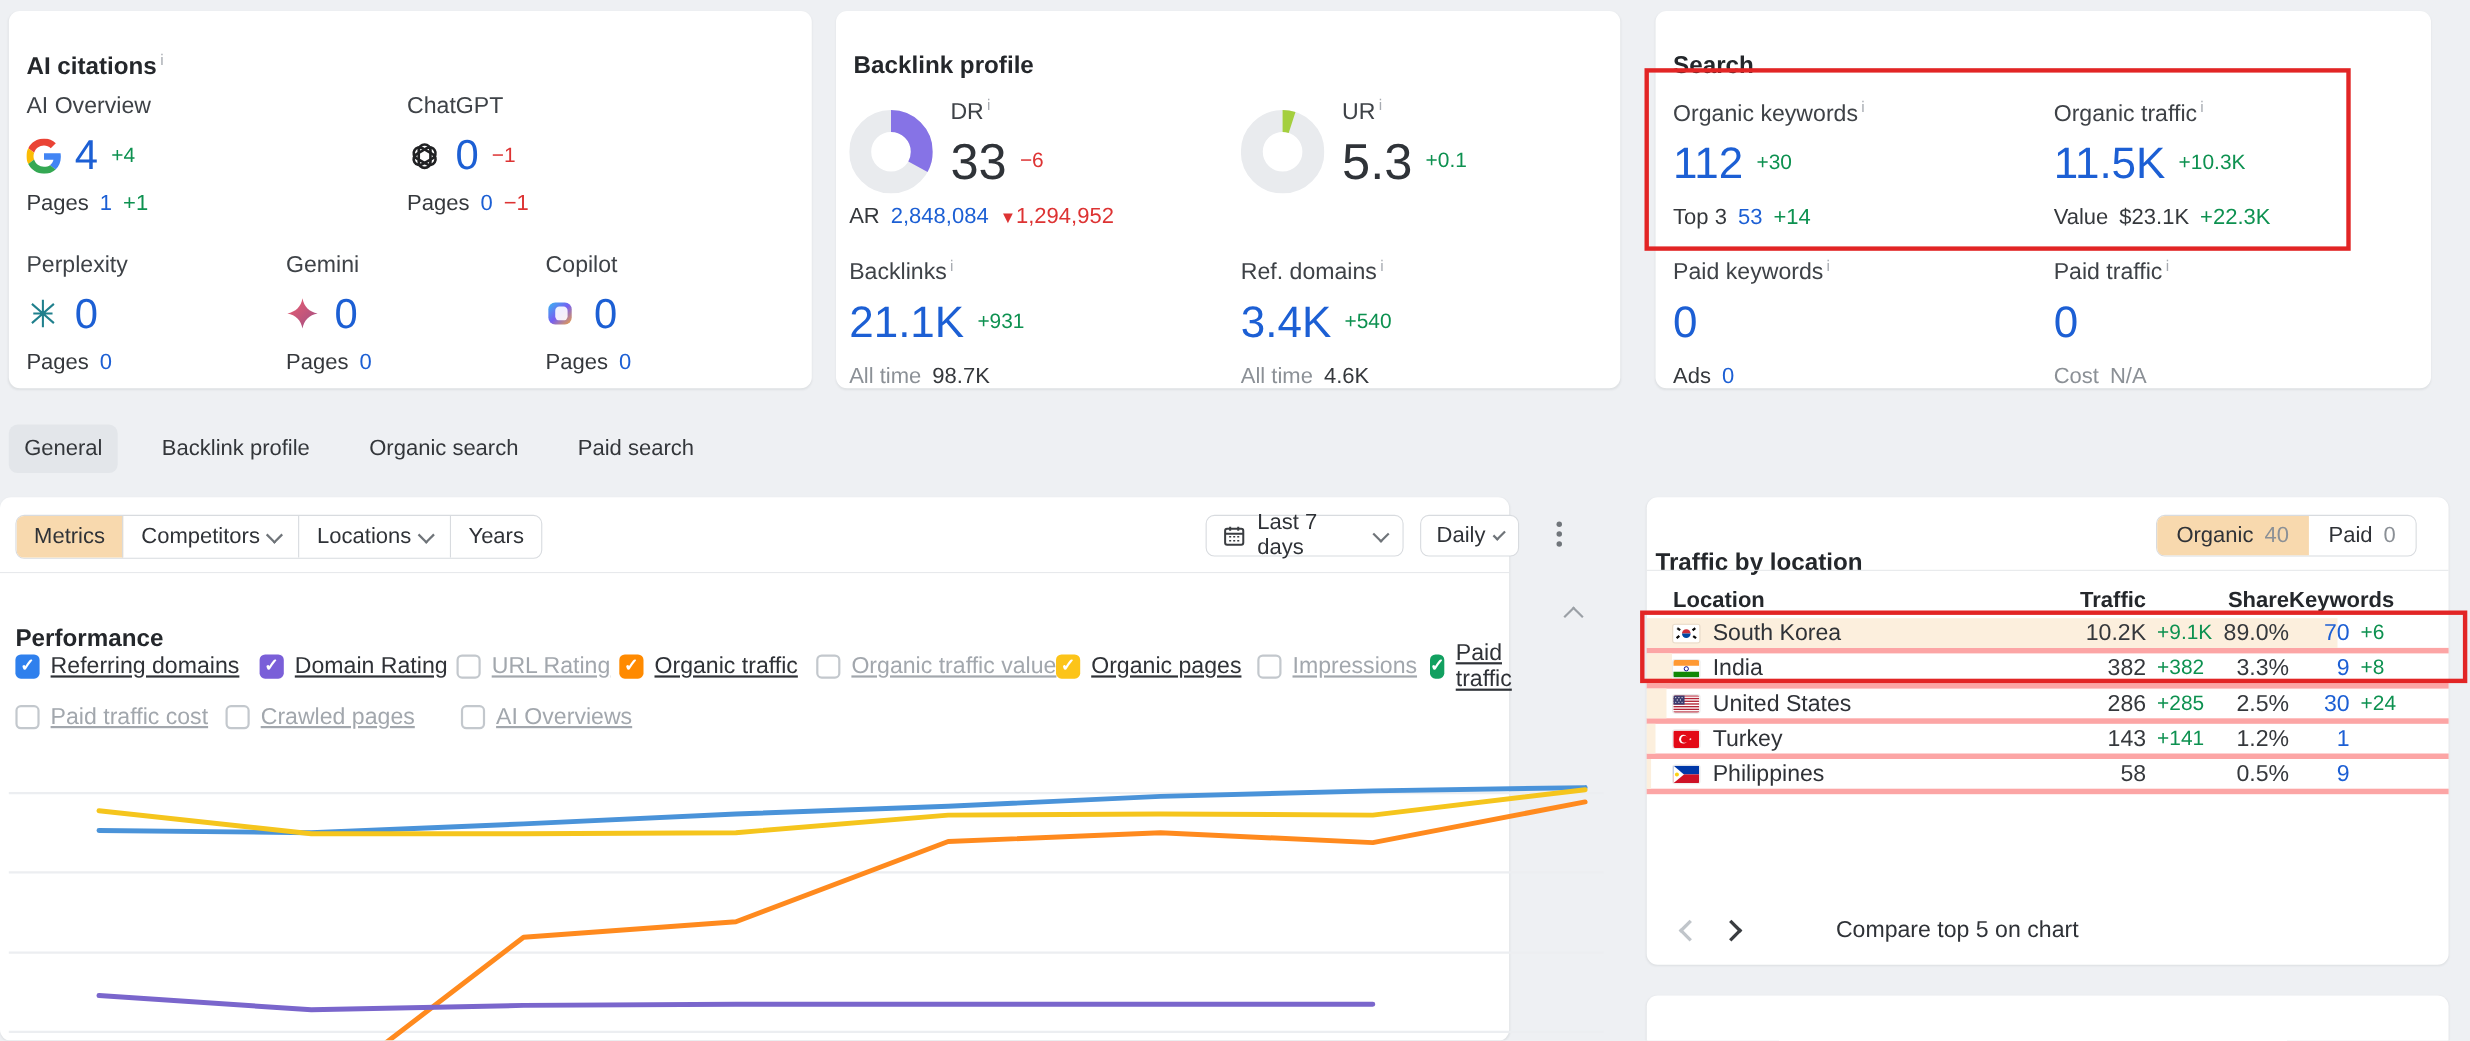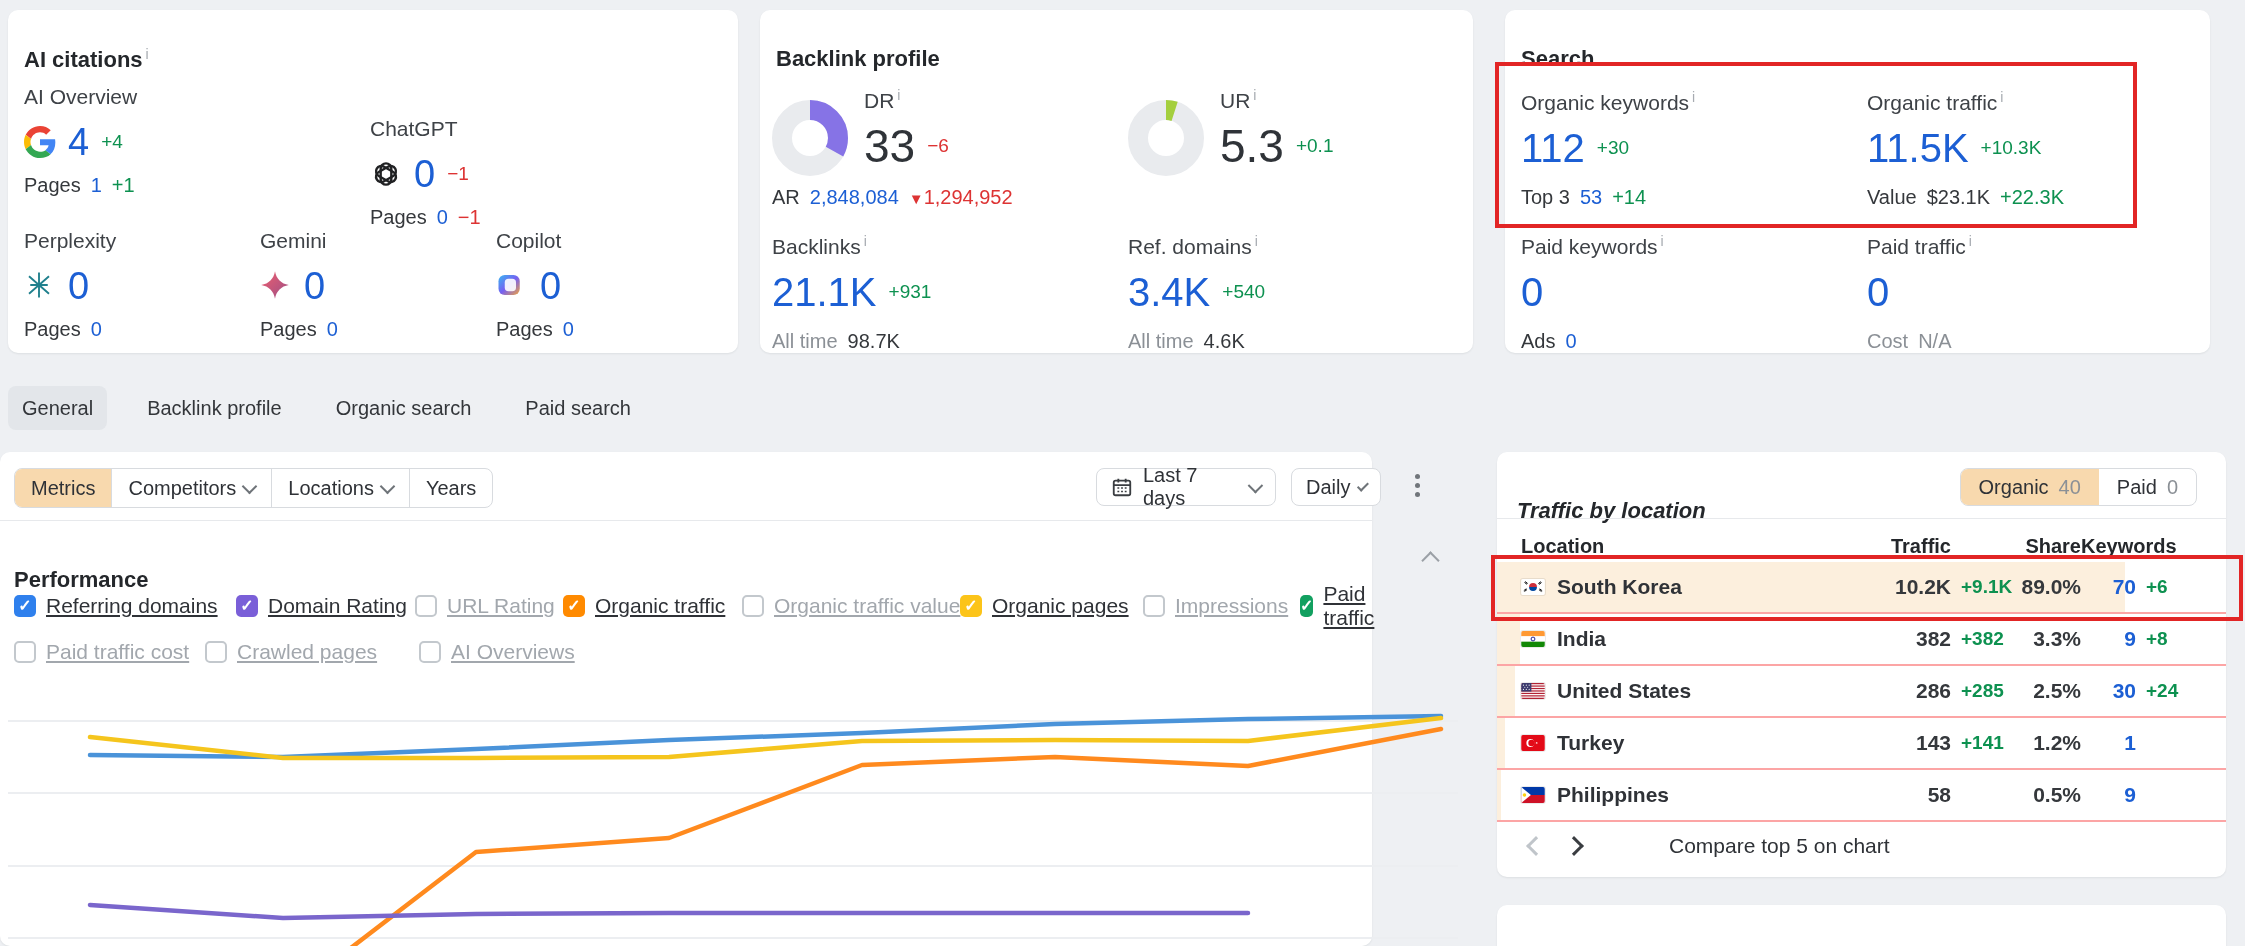--- a/index.html
+++ b/index.html
@@ -50,21 +50,21 @@
   .cb .box.checked{border:none;line-height:22px;}
   .cb-label{font-size:21px;color:#2f3237;text-decoration:underline;}
   .cb-label.off{color:#a2a7ad;}
   .divider{position:absolute;left:0;right:0;height:1px;background:#e7e9ec;}
   .perf-title{position:absolute;left:14px;top:93px;font-size:22px;font-weight:bold;color:#24272b;}
   
   .thead,.loc-row{display:grid;grid-template-columns:320px 110px 60px 70px 55px 40px;
        padding:0 23px 0 24px;align-items:center;box-sizing:border-box;}
   .thead{position:absolute;top:78px;left:0;right:0;height:32px;font-size:20px;font-weight:bold;color:#24272b;}
   .rows{position:absolute;top:110px;left:0;right:0;}
-  .loc-row{position:relative;height:52px;border-bottom:2px solid #fca5a5;font-weight:bold;}
+  .loc-row{position:relative;height:32px;border-bottom:5px solid #fca5a5;}
   .share-fill{position:absolute;left:0;top:0;bottom:0;background:#fcefdd;}
   .cell{position:relative;font-size:21px;}
   .ra{text-align:right;} .la{text-align:left;padding-left:10px;font-size:19px;}
   .loc{display:flex;align-items:center;gap:12px;color:#2f3237;}
   .flag{width:24px;height:16px;display:inline-block;box-shadow:0 0 0 1px rgba(0,0,0,.08);border-radius:2px;overflow:hidden;flex:none;}
   .pag{position:absolute;left:0;right:0;top:372px;height:44px;display:flex;align-items:center;}
   .pg{width:34px;height:34px;display:flex;align-items:center;justify-content:center;cursor:pointer;}
   .chev-l{width:11px;height:11px;border-left:3px solid #c0c5ca;border-bottom:3px solid #c0c5ca;transform:rotate(45deg);}
   .chev-r{width:11px;height:11px;border-right:3px solid #3a3d41;border-top:3px solid #3a3d41;transform:rotate(45deg);}
   .cmp{font-size:21px;color:#2f3237;margin-left:78px;}
@@ -96,21 +96,21 @@
       <span class="ai-num">4</span>
       <span class="delta green">+4</span>
     </div>
     <div class="ai-pages">
       <span class="dark">Pages</span>
       <span class="blue">1</span>
       <span class="green">+1</span>
     </div>
   </div>
 
-  <div class="ai-item" style="left:362px;top:74px;margin-top:32px;">
+  <div class="ai-item" style="left:362px;top:74px;">
     <div class="m-label">ChatGPT</div>
     <div class="ai-valrow">
       <span class="icon30">
         <svg viewBox="0 0 48 48" width="32" height="32" fill="none" stroke="#202123" stroke-width="3.6">
           <g>
               <path d="M24 8a8 8 0 0 1 8 8v16a8 8 0 1 1-16 0V16a8 8 0 0 1 8-8z" transform="rotate(0 24 24)"></path>
               <path d="M24 8a8 8 0 0 1 8 8v16a8 8 0 1 1-16 0V16a8 8 0 0 1 8-8z" transform="rotate(60 24 24)"></path>
               <path d="M24 8a8 8 0 0 1 8 8v16a8 8 0 1 1-16 0V16a8 8 0 0 1 8-8z" transform="rotate(120 24 24)"></path>
             </g>
         </svg>
@@ -412,21 +412,21 @@
       <line x1="8" x2="1458" y1="866" y2="866" stroke="#eceef1" stroke-width="2"></line>
       <line x1="8" x2="1458" y1="938" y2="938" stroke="#eceef1" stroke-width="2"></line>
       <polyline points="90,755 283,757 476,749 669,740 862,733 1055,724 1248,719 1441,716" fill="none" stroke="#4a93d9" stroke-width="4.5" stroke-linejoin="round" stroke-linecap="round"></polyline>
       <polyline points="90,737 283,758 476,758 669,757 862,741 1055,740 1248,741 1441,718" fill="none" stroke="#f5c51d" stroke-width="4.5" stroke-linejoin="round" stroke-linecap="round"></polyline>
       <polyline points="90,1035 283,1000 476,852 669,838 862,765 1055,757 1248,766 1441,729" fill="none" stroke="#ff8a1e" stroke-width="4.5" stroke-linejoin="round" stroke-linecap="round"></polyline>
       <polyline points="90,905 283,918 476,914 669,913 862,913 1055,913 1248,913" fill="none" stroke="#7a66cc" stroke-width="4.5" stroke-linejoin="round" stroke-linecap="round"></polyline>
     </svg>
 </section>
 
 <section class="card" style="left:1497px;top:452px;width:729px;height:425px;">
-  <h3 class="c-title" style="left:20px;top:24px;font-style:italic;">Traffic by location</h3>
+  <h3 class="c-title" style="left:8px;top:24px;">Traffic by location</h3>
 
   <div class="toggle">
     <div class="t active">
         <span>Organic</span>
         <span class="cnt">40</span>
       </div>
     <div class="t">
         <span>Paid</span>
         <span class="cnt">0</span>
       </div>

